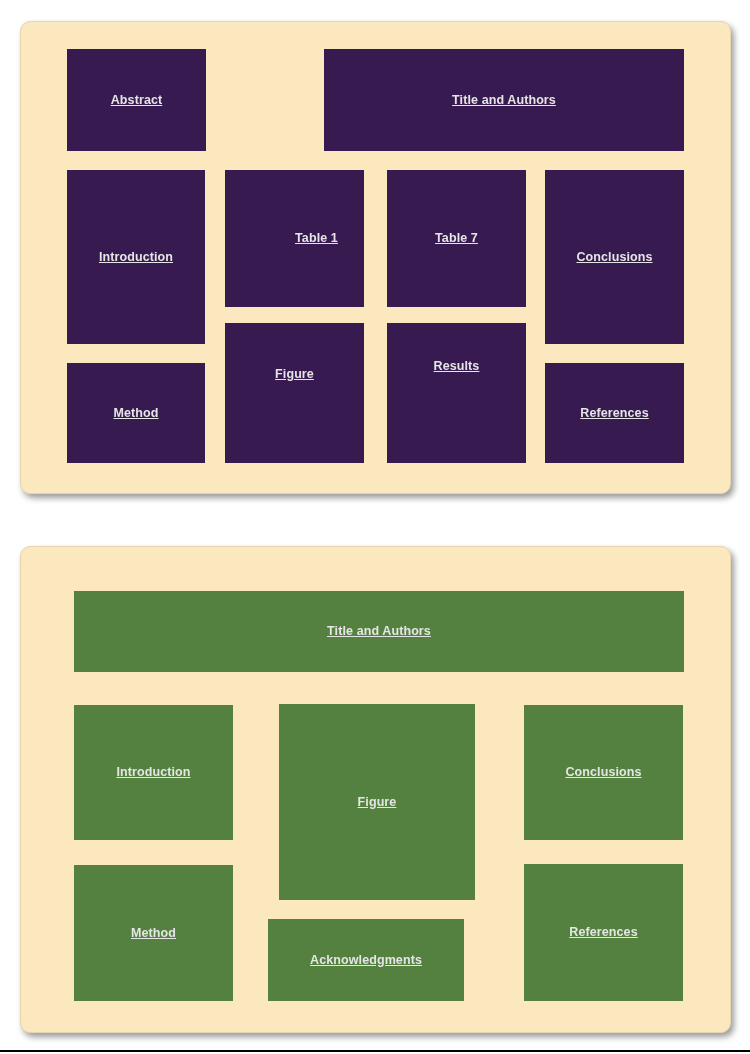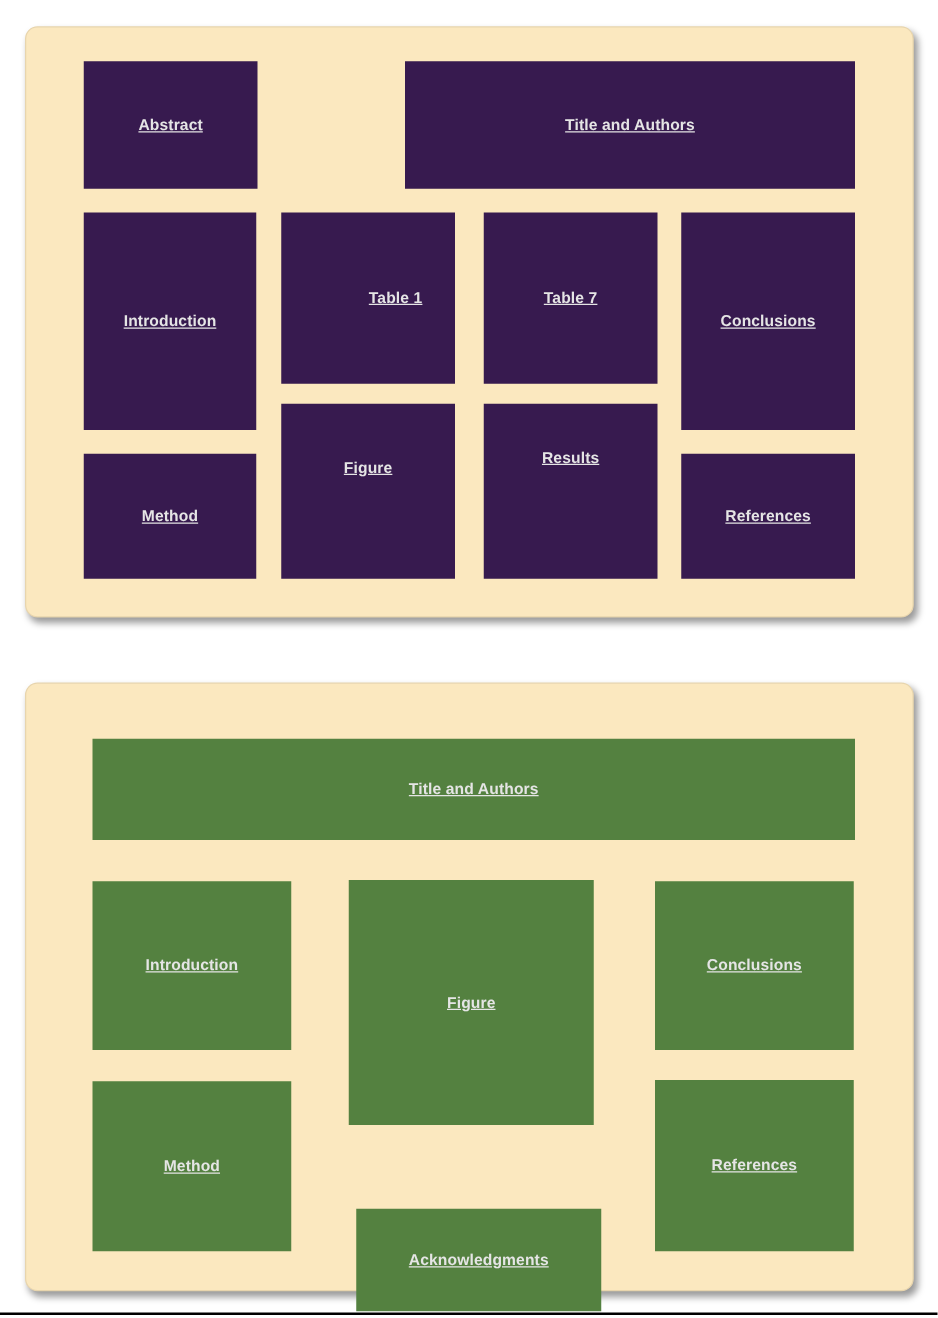--- a/index.html
+++ b/index.html
@@ -126,21 +126,21 @@
   </div>
 
   <div class="block green" style="left:503px; top:158px; width:159px; height:135px;">
     <span>Conclusions</span>
   </div>
 
   <div class="block green" style="left:53px; top:318px; width:159px; height:136px;">
     <span>Method</span>
   </div>
 
-  <div class="block green" style="left:264px; top:372px; width:196px; height:82px;margin-top:48px;">
+  <div class="block green" style="left:247px; top:372px; width:196px; height:82px;">
     <span>Acknowledgments</span>
   </div>
 
   <div class="block green" style="left:503px; top:317px; width:159px; height:137px;">
     <span>References</span>
   </div>
 
 </div>
 
 <div class="baseline-line"></div>

